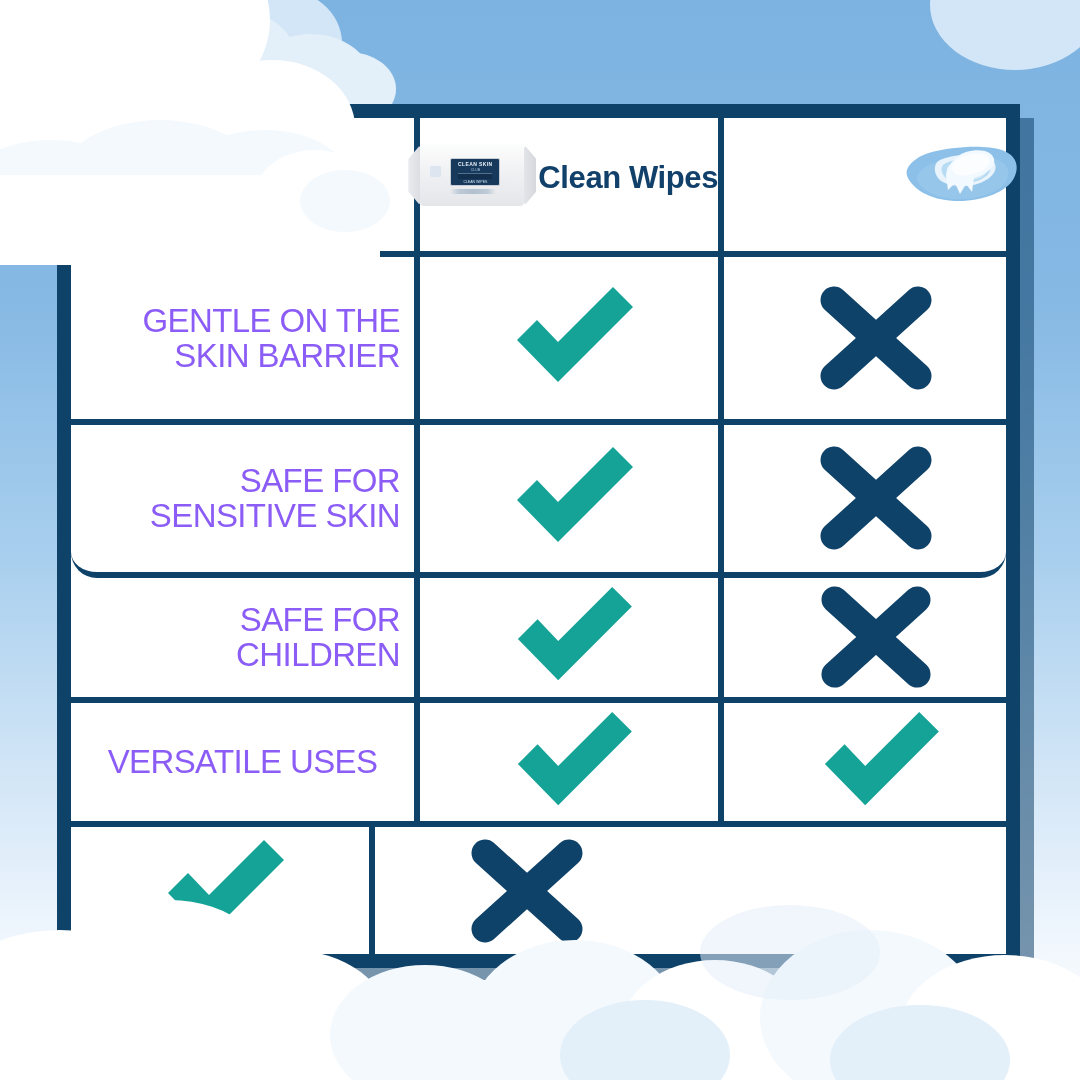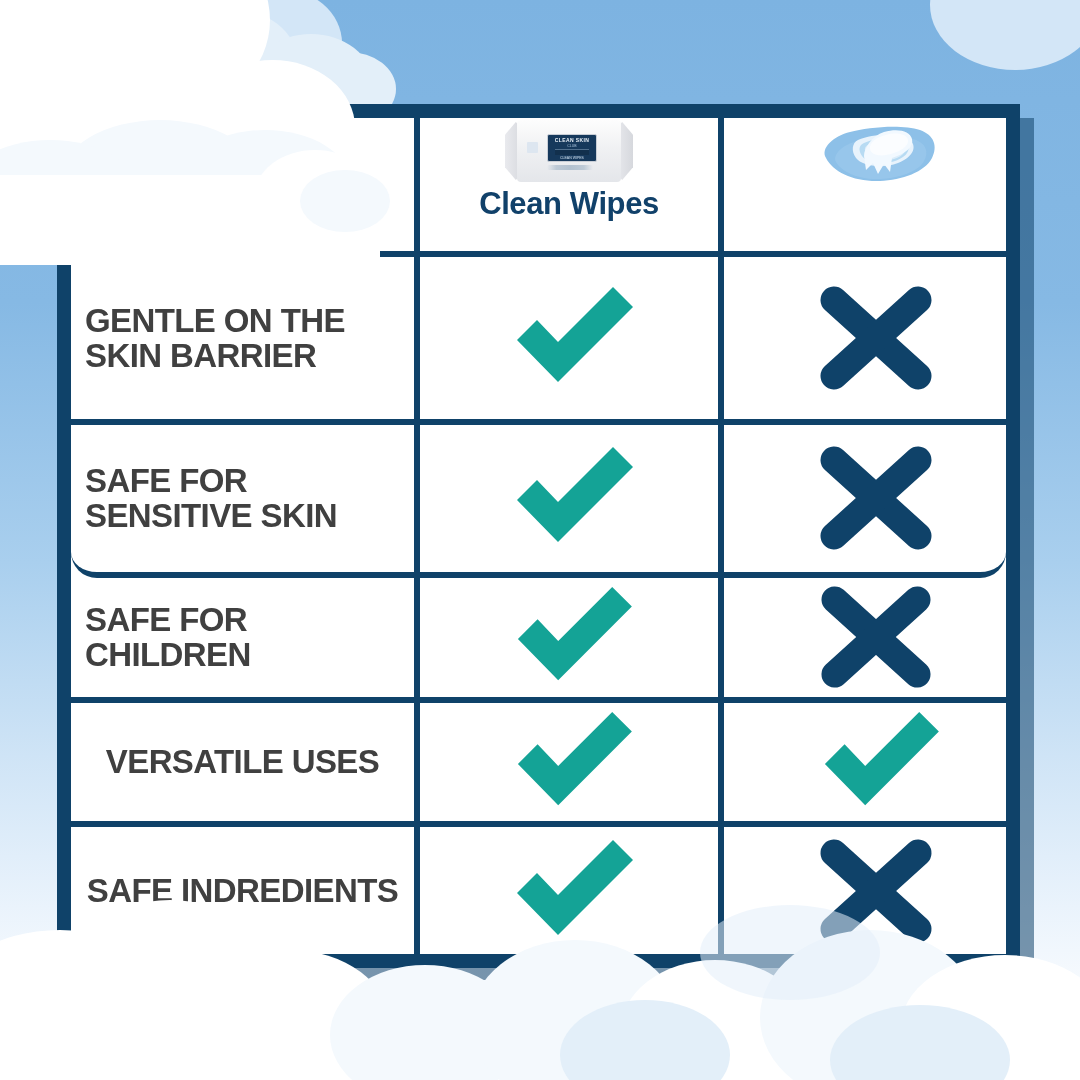--- a/index.html
+++ b/index.html
@@ -78,37 +78,37 @@
     border-right: 6px solid #0f4269;
     position: relative;
   }
   .cell:last-child { border-right: none; }
 
   .col-feature { width: 349px; flex: none; padding: 4px 14px; }
   .col-mark    { width: 304px; flex: none; }
 
   
   #header-row { height: 143px; }
-  #header-row .cell { flex-direction: column; justify-content: flex-start; padding-bottom: 0; }
+  #header-row .cell { flex-direction: row; justify-content: flex-end; padding-bottom: 19px; }
 
   .prod-name {
     font-size: 31px;
     font-weight: bold;
     color: #11416a;
     letter-spacing: -0.4px;
     line-height: 1;
     margin-top: 4px;
     white-space: nowrap;
   }
 
   .feature-label {
     font-size: 33px;
-    font-weight: bold;
-    color: #404040;
-    text-align: left;
+    font-weight: normal;
+    color: #8b5cf6;
+    text-align: right;
     line-height: 1.08;
     letter-spacing: -0.6px;
     text-transform: uppercase;
   }
 
   
   .r0 { height: 172px; }
   .r1 { height: 157px; border-radius: 26px; }
   .r2 { height: 128px; }
   .r3 { height: 128px; }
@@ -302,23 +302,20 @@
           </svg>
         </div>
         <div class="cell col-mark">
           <svg class="mark" width="150" height="110" viewBox="0 0 150 112" aria-hidden="true">
             <path d="M23 58 L43 38 L64 60 L119 5 L139 25 L64 100 Z" fill="#14a396"></path>
           </svg>
         </div>
       </div>
 
       <div class="trow r4">
-        <div class="cell col-feature">
-          <div class="feature-label">SAFE INDREDIENTS</div>
-        </div>
         <div class="cell col-mark">
           <svg class="mark" width="150" height="112" viewBox="0 0 150 112" aria-hidden="true">
             <path d="M23 58 L43 38 L64 60 L119 5 L139 25 L64 100 Z" fill="#14a396"></path>
           </svg>
         </div>
         <div class="cell col-mark">
           <svg class="mark" width="124" height="118" viewBox="0 0 124 112" aria-hidden="true">
             <g stroke="#0f4269" stroke-width="27" stroke-linecap="round">
               <line x1="20" y1="18" x2="104" y2="94"></line>
               <line x1="104" y1="18" x2="20" y2="94"></line>

